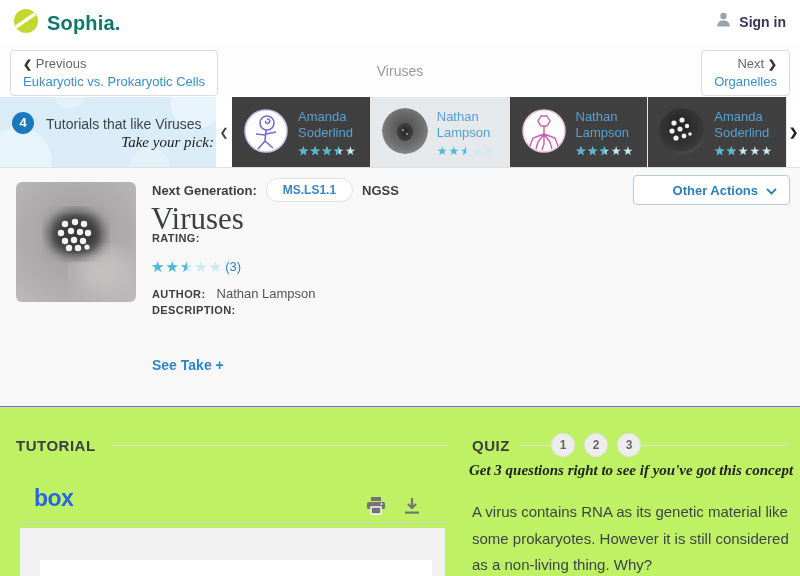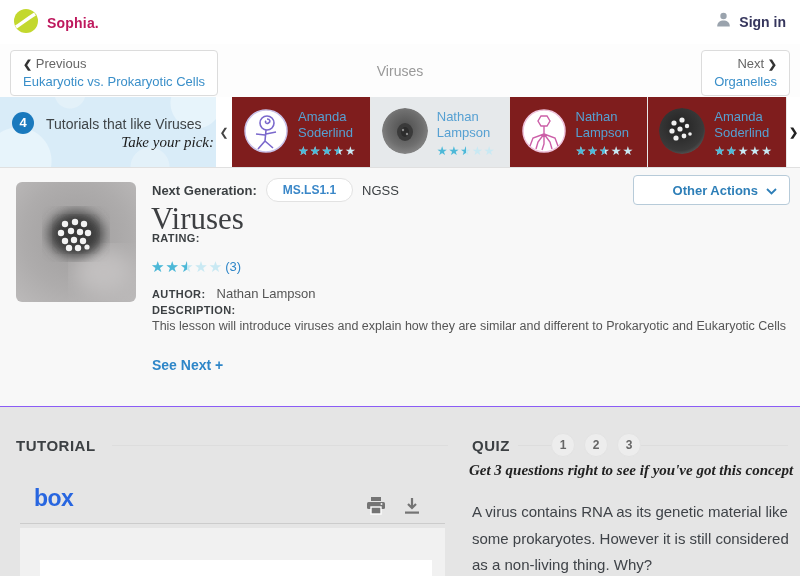--- a/index.html
+++ b/index.html
@@ -2,21 +2,21 @@
 <html><head>
 <meta charset="utf-8">
 <style>
   html,body{margin:0;padding:0;background:#e9e9e9;}
   #frame{position:relative;width:800px;height:576px;background:#fff;overflow:hidden;
          font-family:"Liberation Sans",sans-serif;color:#3c4043;}
 
   
   .header{position:absolute;top:0;left:0;right:0;height:44px;background:#fff;border-bottom:1px solid #ececec;}
   .brand{position:absolute;left:13px;top:8px;display:flex;align-items:center;cursor:pointer;}
-  .brand-text{font-size:14px;font-weight:bold;color:#be185d;letter-spacing:.2px;margin-left:8px;}
+  .brand-text{font-size:20px;font-weight:bold;color:#0f766e;letter-spacing:.2px;margin-left:8px;}
   .signin{position:absolute;right:14px;top:11px;display:flex;align-items:center;cursor:pointer;}
   .signin-text{font-size:14px;font-weight:bold;color:#35355c;margin-left:7px;}
 
   
   .nav{position:absolute;top:44px;left:0;right:0;height:53px;background:#fdfdfd;border-bottom:5px solid #b91c1c;}
   .nav-btn{position:absolute;top:6px;background:#fff;border:1px solid #dcdcdc;border-radius:4px;
            padding:4px 12px 5px 12px;font-size:13px;line-height:17px;cursor:pointer;}
   .nav-prev{left:10px;}
   .nav-next{right:10px;text-align:right;}
   .nav-dir{color:#666;}
@@ -34,54 +34,54 @@
   .badge{position:absolute;left:12px;top:15px;width:22px;height:22px;border-radius:50%;background:#1a79bd;
          color:#fff;font-size:13px;font-weight:bold;text-align:center;line-height:22px;}
   .strip-heading{position:absolute;left:46px;top:19px;font-size:14px;color:#3f4447;}
   .strip-tagline{position:absolute;left:0;right:2px;top:37px;text-align:right;
                  font-family:cursive;font-style:italic;font-size:15px;color:#1c1c1c;}
   .strip-chev{position:absolute;top:0;height:70px;width:16px;display:flex;align-items:center;justify-content:center;
               font-size:11px;color:#444;background:#fff;cursor:pointer;}
   .chev-l{left:216px;}
   .chev-r{right:0;width:13px;font-weight:bold;color:#222;}
   .cards{position:absolute;left:232px;right:13px;top:0;height:70px;display:flex;}
-  .card{flex:1 1 0;display:flex;padding:11px 6px 0 11px;background:#7f1d1d;border-right:1px solid #e8e8e8;cursor:pointer;}
+  .card{flex:1 1 0;display:flex;padding:11px 6px 0 11px;background:#404040;border-right:1px solid #e8e8e8;cursor:pointer;}
   .card.selected{background:#e6e9eb;}
   .avatar{width:46px;height:46px;border-radius:50%;flex:none;margin-right:9px;overflow:hidden;}
   .cname{font-size:13px;line-height:16px;color:#56a0d2;padding-top:1px;}
   .stars{position:relative;display:inline-block;font-size:12px;line-height:1;letter-spacing:1px;
          color:#c9e9f3;white-space:nowrap;}
   .stars .fill{position:absolute;left:0;top:0;overflow:hidden;color:#4db8d7;white-space:nowrap;}
   .card .stars{margin-top:4px;}
 
   
   .main{position:absolute;top:168px;left:0;right:0;height:238px;background:#f8f8f8;border-bottom:2px solid #8b5cf6;}
   .thumb{position:absolute;left:16px;top:14px;width:120px;height:120px;border-radius:6px;overflow:hidden;}
   .std-row{position:absolute;left:152px;top:10px;display:flex;align-items:center;}
   .std-label{font-size:13px;font-weight:bold;color:#3c4043;}
   .std-chip{margin:0 9px;padding:4px 16px;background:#fff;border:1px solid #e2e2e2;border-radius:12px;
             font-size:12px;font-weight:bold;color:#3a87c8;cursor:pointer;}
-  .std-org{font-size:13px;font-weight:normal;color:#3c4043;}
+  .std-org{font-size:13px;font-weight:bold;color:#3c4043;}
   .title{position:absolute;left:151px;top:33px;font-family:"Liberation Serif",serif;font-size:31px;color:#3d3f42;}
   .mini-label{font-size:11px;font-weight:bold;color:#3c4043;letter-spacing:.4px;}
   .rating-label{position:absolute;left:152px;top:64px;}
   .rating-row{position:absolute;left:151px;top:91px;display:flex;align-items:center;}
   .rating-row .stars{font-size:15px;}
   .rating-count{font-size:13px;color:#2e86c8;margin-left:2px;cursor:pointer;}
   .author-row{position:absolute;left:152px;top:118px;display:flex;align-items:baseline;}
   .author-name{font-size:13px;color:#555;margin-left:11px;}
   .desc-label{position:absolute;left:152px;top:136px;}
   .desc-text{position:absolute;left:152px;top:151px;font-size:12.5px;color:#555;white-space:nowrap;}
   .see-more{position:absolute;left:152px;top:189px;font-size:14px;font-weight:bold;color:#2e86c8;cursor:pointer;}
   .other-actions{position:absolute;right:10px;top:7px;display:flex;align-items:center;background:#fff;
                  border:1px solid #b7cbd9;border-radius:4px;padding:5px 12px;cursor:pointer;}
   .oa-text{font-size:13px;font-weight:bold;color:#2e7fb8;margin-right:8px;margin-left:27px;}
 
   
-  .bottom{position:absolute;top:407px;left:0;right:0;height:169px;background:#e5e5e5;}
+  .bottom{position:absolute;top:407px;left:0;right:0;height:169px;background:#bef264;}
   .sec-heading{font-size:15px;font-weight:bold;color:#3c4043;letter-spacing:.5px;}
   .tutorial-heading{position:absolute;left:16px;top:30px;}
   .tutorial-line{position:absolute;left:112px;width:336px;top:38px;height:1px;background:#ddd;}
   .box-logo{position:absolute;left:34px;top:80px;font-size:23px;font-weight:bold;color:#2866e0;
             letter-spacing:-.5px;cursor:pointer;line-height:1;}
   .viewer-icon{position:absolute;top:90px;cursor:pointer;}
   .print-icon{left:366px;}
   .download-icon{left:404px;}
   .viewer-rule{position:absolute;left:20px;width:425px;top:116px;height:1px;background:#ccc;}
   .viewer-panel{position:absolute;left:20px;top:121px;width:425px;height:48px;background:#f1f1f1;}
@@ -303,23 +303,22 @@
       </span>
       <span class="rating-count">(3)</span>
     </div>
 
     <div class="author-row">
       <span class="mini-label">AUTHOR:</span>
       <span class="author-name">Nathan Lampson</span>
     </div>
 
     <div class="mini-label desc-label">DESCRIPTION:</div>
-    <div class="desc-text">This lesson will introduce viruses and explain how they are similar and different to Prokaryotic and Eukaryotic Cells</div>
-
-    <div class="see-more">See Next +</div>
+
+    <div class="see-more">See Take +</div>
 
     <div class="other-actions">
       <span class="oa-text">Other Actions</span>
       <span>
         <svg width="11" height="7" viewBox="0 0 11 7">
             <polyline points="1,1 5.5,5.5 10,1" fill="none" stroke="#2e7fb8" stroke-width="1.8"></polyline>
           </svg>
       </span>
     </div>
   </div>

